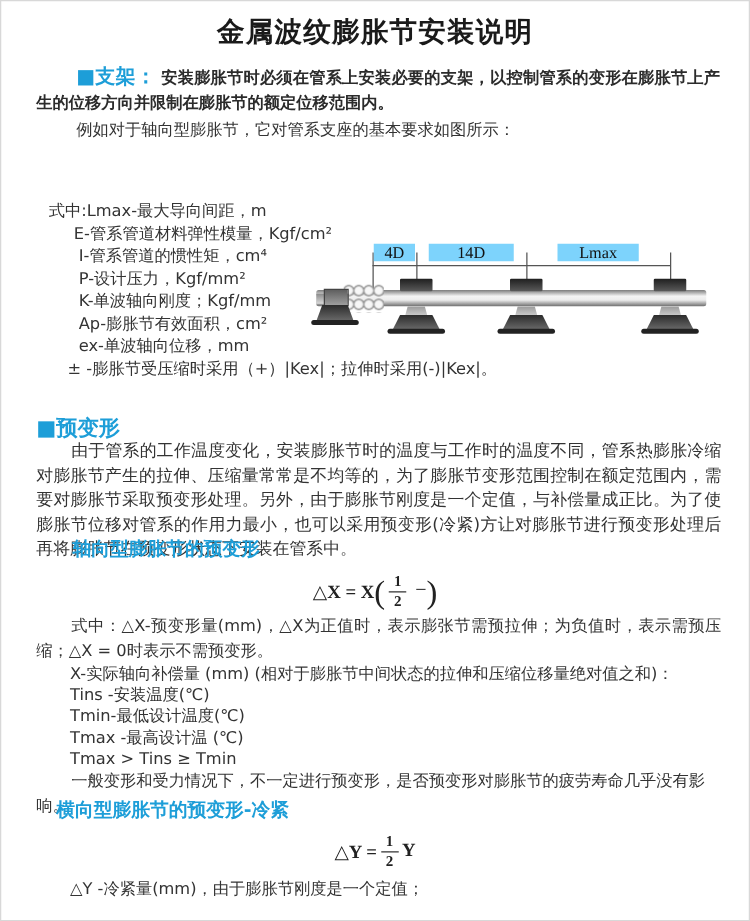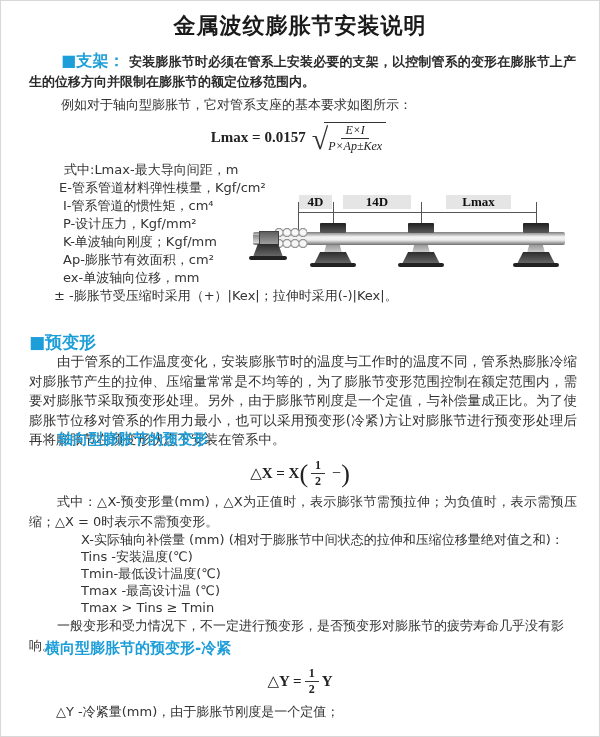--- a/index.html
+++ b/index.html
@@ -9,41 +9,41 @@
     font-family:"DejaVu Sans","Liberation Sans",sans-serif;color:#333;
   }
   .abs{position:absolute;}
   
   .title{top:10px;left:0;width:100%;text-align:center;font-size:22px;font-weight:bold;color:#1a1a1a;letter-spacing:1px;}
   .p{font-size:13px;line-height:20px;color:#333;}
   .sec-hdr-inline{color:var(--accent);font-size:16px;font-weight:bold;}
   .bold-intro{font-weight:bold;color:#2b2b2b;}
   .indent{text-indent:32px;}
   .just{text-align:justify;}
-  .def-line{font-size:13px;line-height:18px;white-space:nowrap;margin-left:25px;}
+  .def-line{font-size:13px;line-height:18px;white-space:nowrap;}
   .blue-hdr{color:var(--accent);font-weight:bold;}
   
   .formula{display:flex;justify-content:center;align-items:center;width:100%;
     font-family:"Liberation Serif","DejaVu Serif",serif;color:#222;}
   .f-bold{font-weight:bold;font-size:15px;}
   .frac{display:inline-flex;flex-direction:column;align-items:center;vertical-align:middle;
     font-size:12px;line-height:13px;font-style:italic;margin:0 3px;}
   .frac .fnum{padding:0 4px 1px 4px;border-bottom:1px solid #333;}
   .frac .fden{padding:1px 4px 0 4px;}
   .frac.upright{font-style:normal;font-weight:bold;}
   .radical{font-size:30px;font-weight:400;line-height:26px;margin:0 0 0 6px;color:#333;transform:translateY(2px);}
   .radicand{border-top:1.5px solid #333;margin-left:-4px;padding-top:1px;}
   .bigparen{font-size:26px;font-weight:300;line-height:26px;transform:translateY(1px);}
   .fgap{width:4px;display:inline-block;}
   
   .diagram{top:193px;left:250px;width:322px;height:96px;}
   .dim-line{position:absolute;top:18px;left:47px;width:238px;border-top:1px solid #555;}
   .tick{position:absolute;top:8px;width:0;height:32px;border-left:1px solid #555;}
   .dim-label{position:absolute;top:1px;text-align:center;font-family:"Liberation Serif","DejaVu Serif",serif;
-    font-weight:bold;font-size:13px;color:#111;background:#e5e5e5;line-height:14px;}
+    font-weight:normal;font-size:13px;color:#111;background:#7dd3fc;line-height:14px;}
   .pipe{position:absolute;top:38px;left:2px;width:312px;height:13px;border-radius:2px;
     background:linear-gradient(#7c7c7c,#f4f4f4 38%,#ececec 62%,#6f6f6f);}
   .bellows{position:absolute;top:33px;left:24px;width:32px;height:23px;
     background-image:radial-gradient(circle at 50% 50%, #f7f7f7 40%, #8a8a8a 62%, rgba(255,255,255,0) 72%);
     background-size:8px 11px;}
   .guide-block{position:absolute;top:29px;width:26px;height:10px;border-radius:1px;
     background:linear-gradient(#1f1f1f,#5a5a5a);}
   .sup-neck{position:absolute;top:51px;width:18px;height:8px;
     background:linear-gradient(#9a9a9a,#cfcfcf);clip-path:polygon(12% 0,88% 0,100% 100%,0 100%);}
   .sup-base{position:absolute;top:58px;width:38px;height:12px;
@@ -61,28 +61,20 @@
 <div class="page">
 
   <div class="abs title">金属波纹膨胀节安装说明</div>
 
   <p class="abs p indent just" style="top:50px;left:28px;width:547px;margin:0;">
     <span class="sec-hdr-inline">■支架：</span>
     <span class="bold-intro">安装膨胀节时必须在管系上安装必要的支架，以控制管系的变形在膨胀节上产生的位移方向并限制在膨胀节的额定位移范围内。</span>
   </p>
   <p class="abs p indent" style="top:94px;left:28px;width:547px;margin:0;">例如对于轴向型膨胀节，它对管系支座的基本要求如图所示：</p>
 
-  <div class="abs formula" style="top:120px;left:0;height:32px;">
-    <span class="f-bold">Lmax = 0.0157</span>
-    <span class="radical">√</span>
-    <span class="frac radicand">
-      <span class="fnum">E×I</span>
-      <span class="fden">P×Ap±Kex</span>
-    </span>
-  </div>
 
   <div class="abs" style="top:160px;left:38px;">
     <div class="def-line">式中:Lmax-最大导向间距，m</div>
     <div class="def-line" style="margin-left:20px;">E-管系管道材料弹性模量，Kgf/cm²</div>
     <div class="def-line" style="margin-left:24px;">I-管系管道的惯性矩，cm⁴</div>
     <div class="def-line" style="margin-left:24px;">P-设计压力，Kgf/mm²</div>
     <div class="def-line" style="margin-left:24px;">K-单波轴向刚度；Kgf/mm</div>
     <div class="def-line" style="margin-left:24px;">Ap-膨胀节有效面积，cm²</div>
     <div class="def-line" style="margin-left:24px;">ex-单波轴向位移，mm</div>
     <div class="def-line" style="margin-left:15px;">± -膨胀节受压缩时采用（+）|Kex|；拉伸时采用(-)|Kex|。</div>

